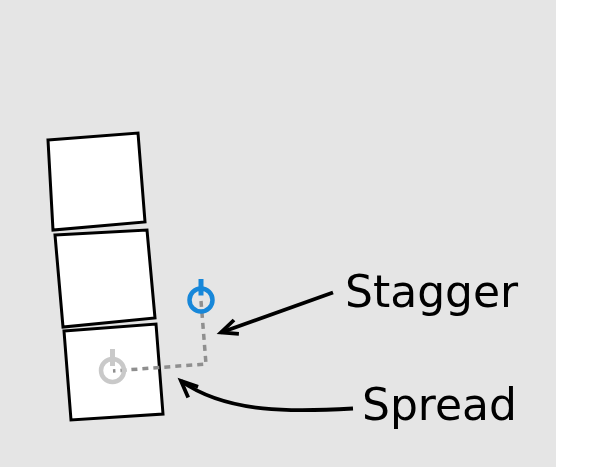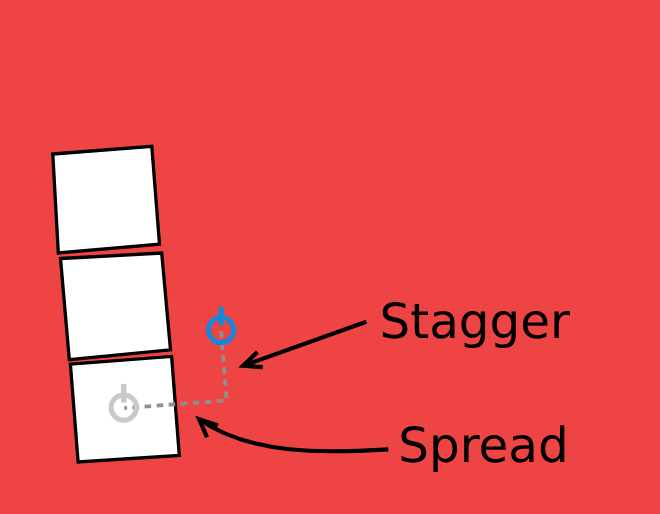--- a/index.html
+++ b/index.html
@@ -2,23 +2,23 @@
 <html><head>
 <meta charset="utf-8">
 <style>
   html, body {
     margin: 0;
     padding: 0;
     background: #ffffff;
   }
   .canvas {
     position: relative;
-    width: 600px;
+    width: 556px;
     height: 467px;
-    background: #ef4444;
+    background: #e5e5e5;
     overflow: hidden;
   }
   svg text {
     font-family: "DejaVu Sans", "Liberation Sans", sans-serif;
     font-size: 44px;
     fill: #000000;
   }
 </style>
 </head>
 <body>

